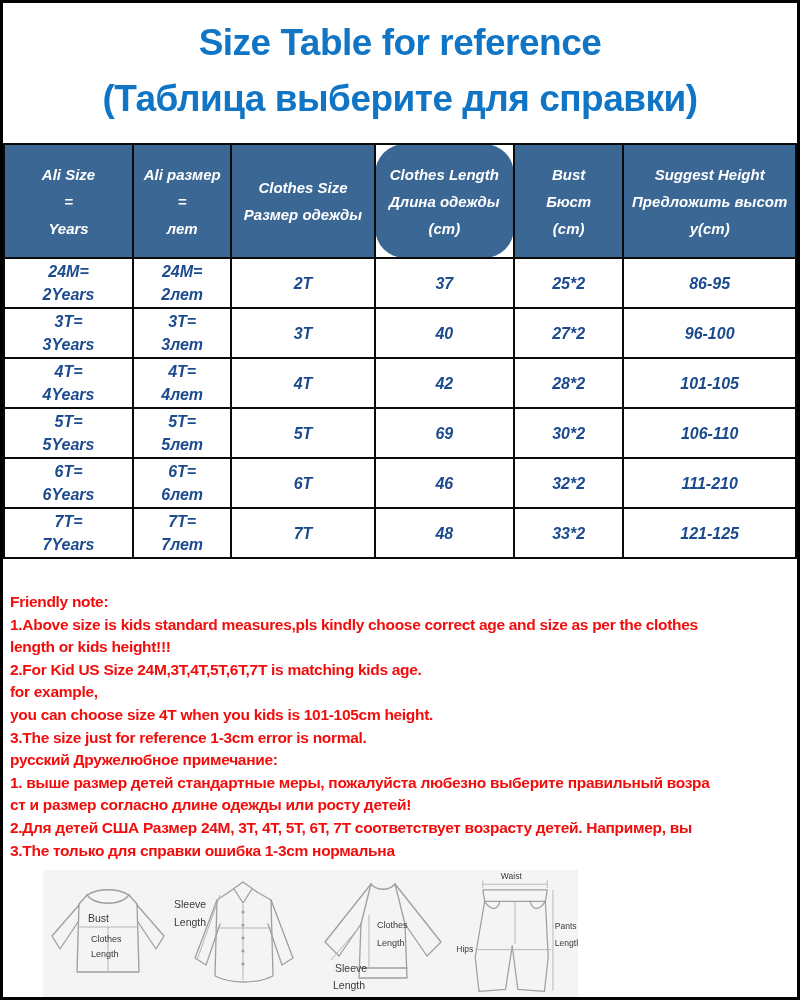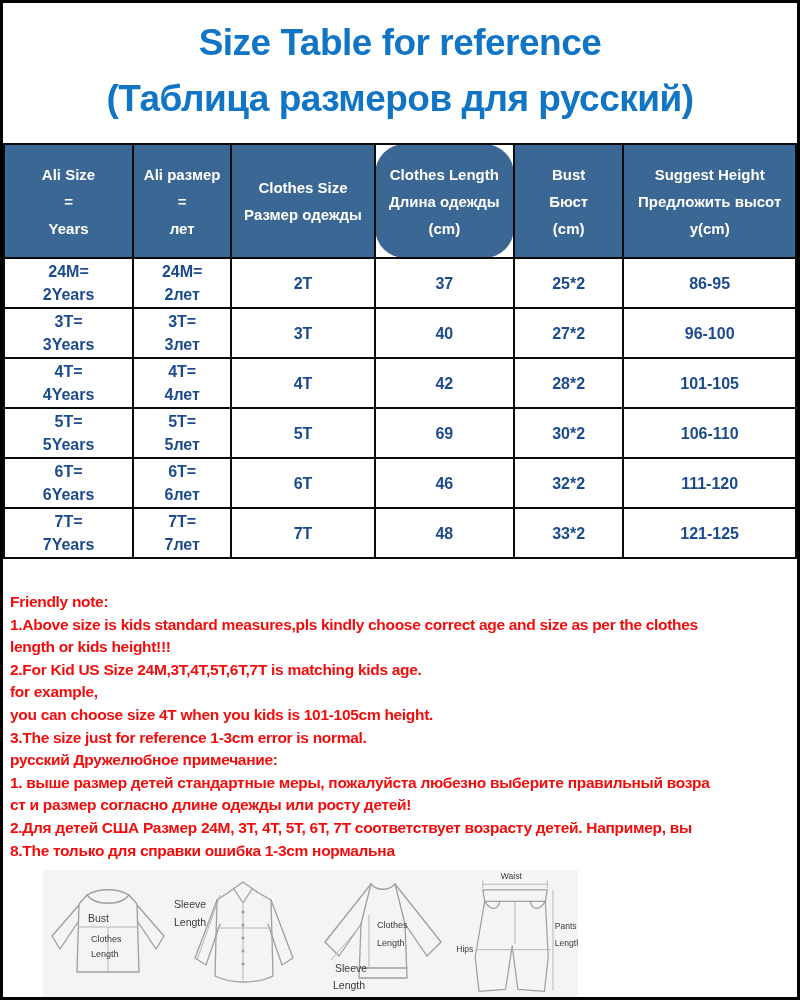--- a/index.html
+++ b/index.html
@@ -30,20 +30,21 @@
     color:var(--title-blue);
     font-weight:bold;
     font-size:37px;
     line-height:56px;
     letter-spacing:-0.5px;
   }
   table.size-table{
     width:100%;
     border-collapse:collapse;
     table-layout:fixed;
+    font-style:italic;
   }
   .size-table th,.size-table td{
     border:2px solid var(--table-border);
     text-align:center;
     vertical-align:middle;
   }
   .size-table th{
     background:var(--header-bg);
     color:#fff;
     font-size:15px;
@@ -88,21 +89,21 @@
   .diag-label{font-family:"Liberation Sans",sans-serif;font-size:10.5px;fill:#3a3a3a;}
   .diag-label-sm{font-family:"Liberation Sans",sans-serif;font-size:9px;fill:#3a3a3a;}
 </style>
 </head>
 <body>
 
 <div class="page">
 
   <div class="title-block">
     <div class="title-line">Size Table for reference</div>
-    <div class="title-line">(Таблица размеров для русский)</div>
+    <div class="title-line">(Таблица выберите для справки)</div>
   </div>
 
   <table class="size-table">
     <thead>
       <tr>
         <th class="col1">
           <div>Ali Size</div>
           <div>=</div>
           <div>Years</div>
         </th>
@@ -194,21 +195,21 @@
             <div>6T=</div>
             <div>6Years</div>
           </td>
         <td>
             <div>6T=</div>
             <div>6лет</div>
           </td>
         <td>6T</td>
         <td>46</td>
         <td>32*2</td>
-        <td>111-120</td>
+        <td>111-210</td>
       </tr>
       <tr>
         <td>
             <div>7T=</div>
             <div>7Years</div>
           </td>
         <td>
             <div>7T=</div>
             <div>7лет</div>
           </td>
@@ -225,21 +226,21 @@
     <div class="note-line">1.Above size is kids standard measures,pls kindly choose correct age and size as per the clothes</div>
     <div class="note-line">length or kids height!!!</div>
     <div class="note-line">2.For Kid US Size 24M,3T,4T,5T,6T,7T is matching kids age.</div>
     <div class="note-line">for example,</div>
     <div class="note-line">you can choose size 4T when you kids is 101-105cm height.</div>
     <div class="note-line">3.The size just for reference 1-3cm error is normal.</div>
     <div class="note-line">русский Дружелюбное примечание:</div>
     <div class="note-line">1. выше размер детей стандартные меры, пожалуйста любезно выберите правильный возра</div>
     <div class="note-line">ст и размер согласно длине одежды или росту детей!</div>
     <div class="note-line">2.Для детей США Размер 24M, 3T, 4T, 5T, 6T, 7T соответствует возрасту детей. Например, вы</div>
-    <div class="note-line">8.The только для справки ошибка 1-3cm нормальна</div>
+    <div class="note-line">3.The только для справки ошибка 1-3cm нормальна</div>
   </div>
 
   <div class="diagram-strip">
 
     <svg width="130" viewBox="0 0 130 128">
       <path class="garment" d="M44,25 C56,18 74,18 86,25"></path>
       <path class="garment" d="M44,25 C52,36 78,36 86,25"></path>
       <path class="garment" d="M44,25 L36,34 L34,102 L96,102 L94,34 L86,25"></path>
       <path class="garment" d="M36,35 L9,66 L17,79 L35,52"></path>
       <path class="garment" d="M94,35 L121,66 L113,79 L95,52"></path>

